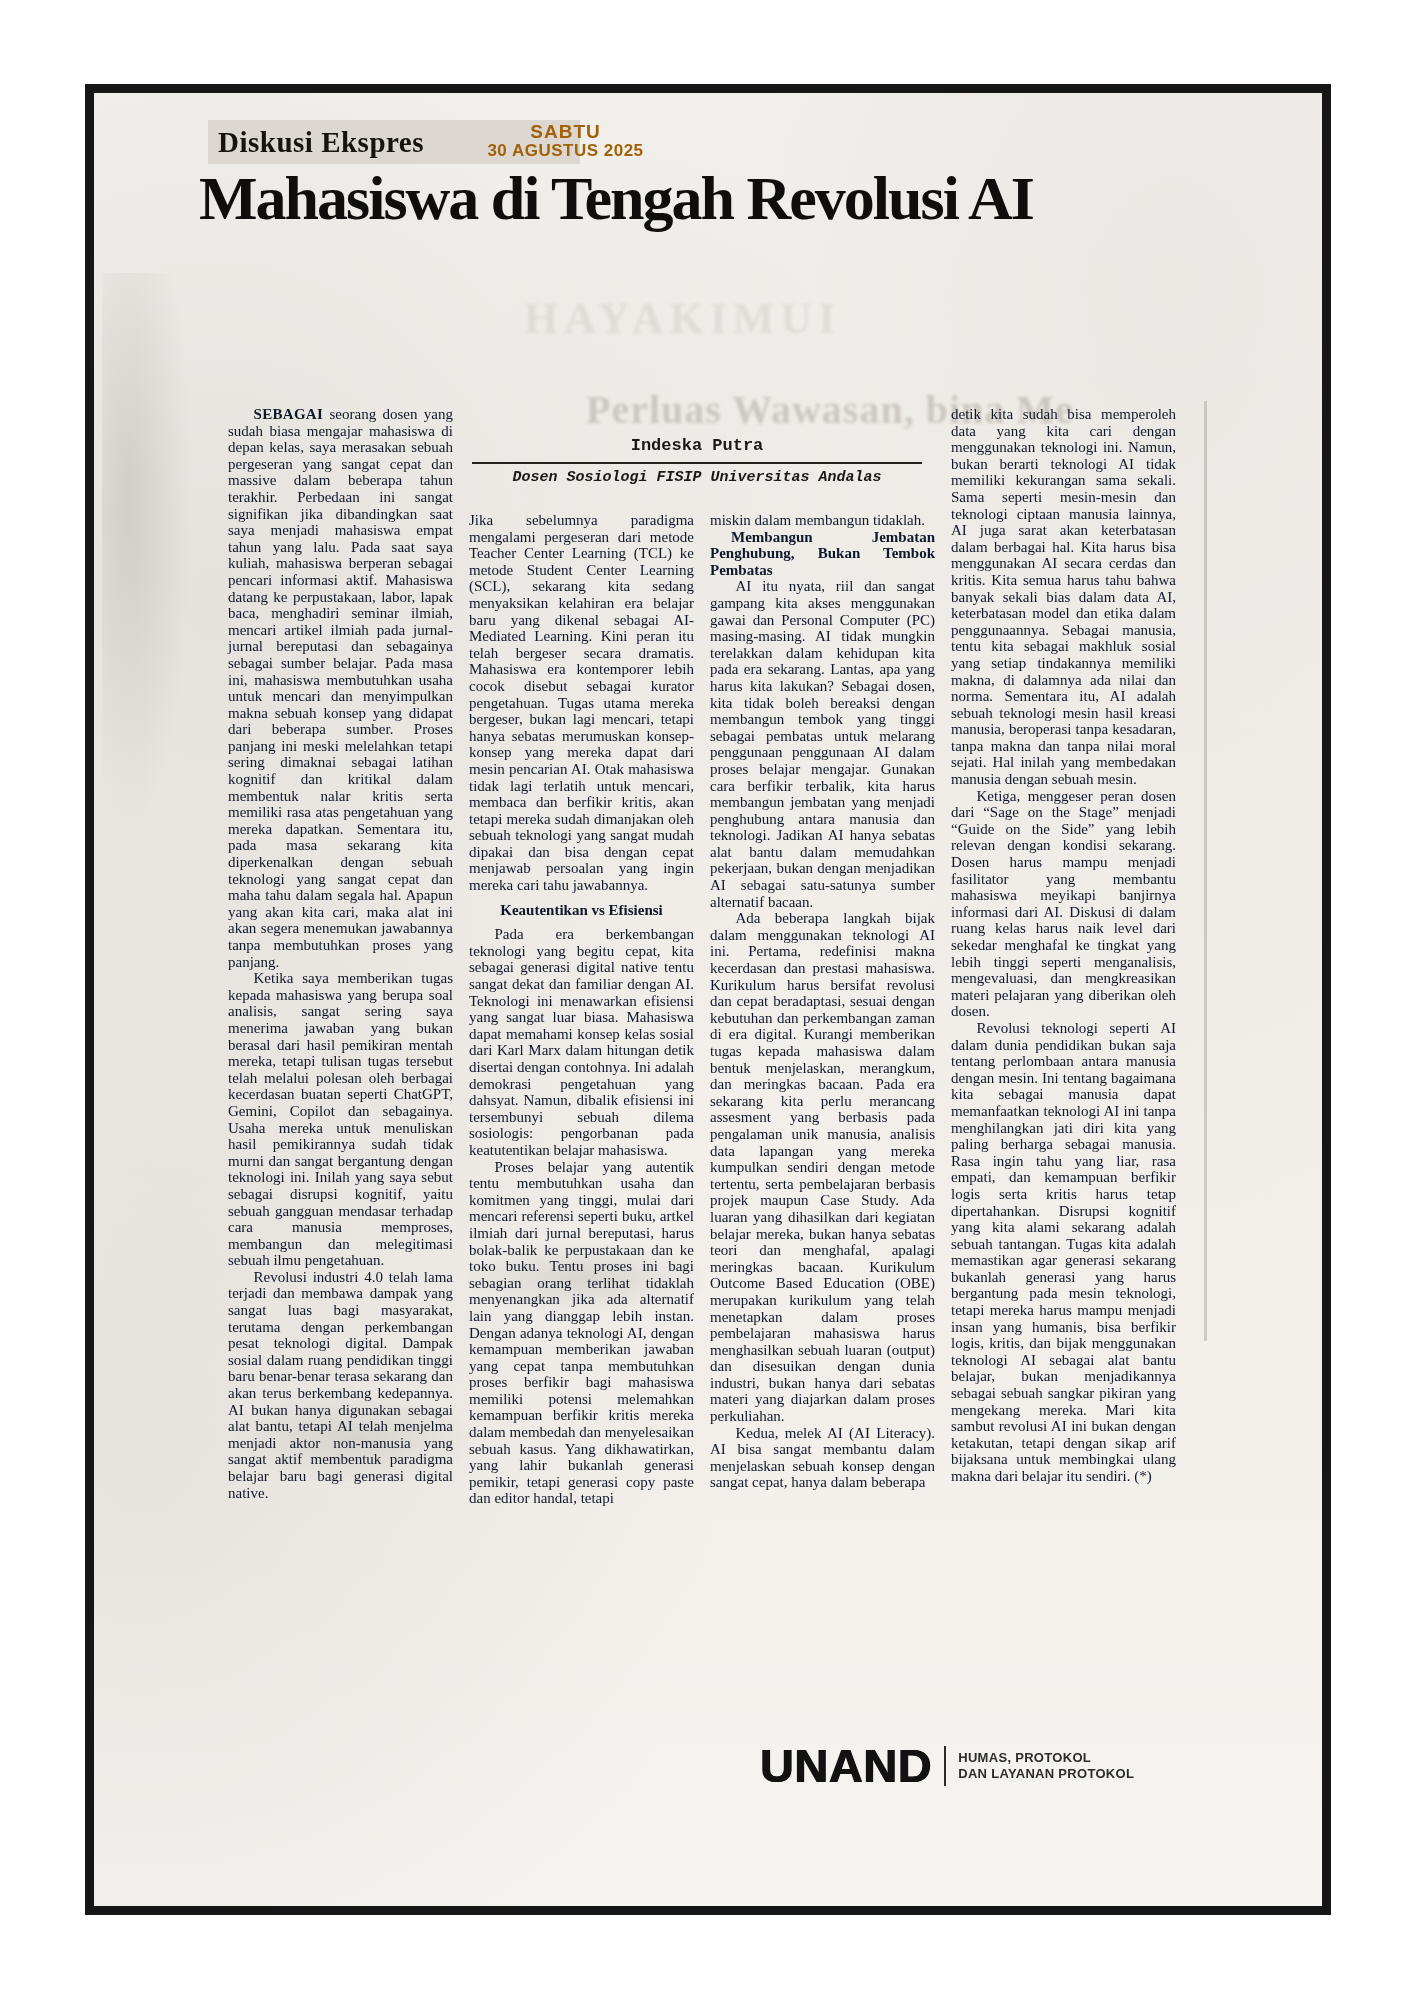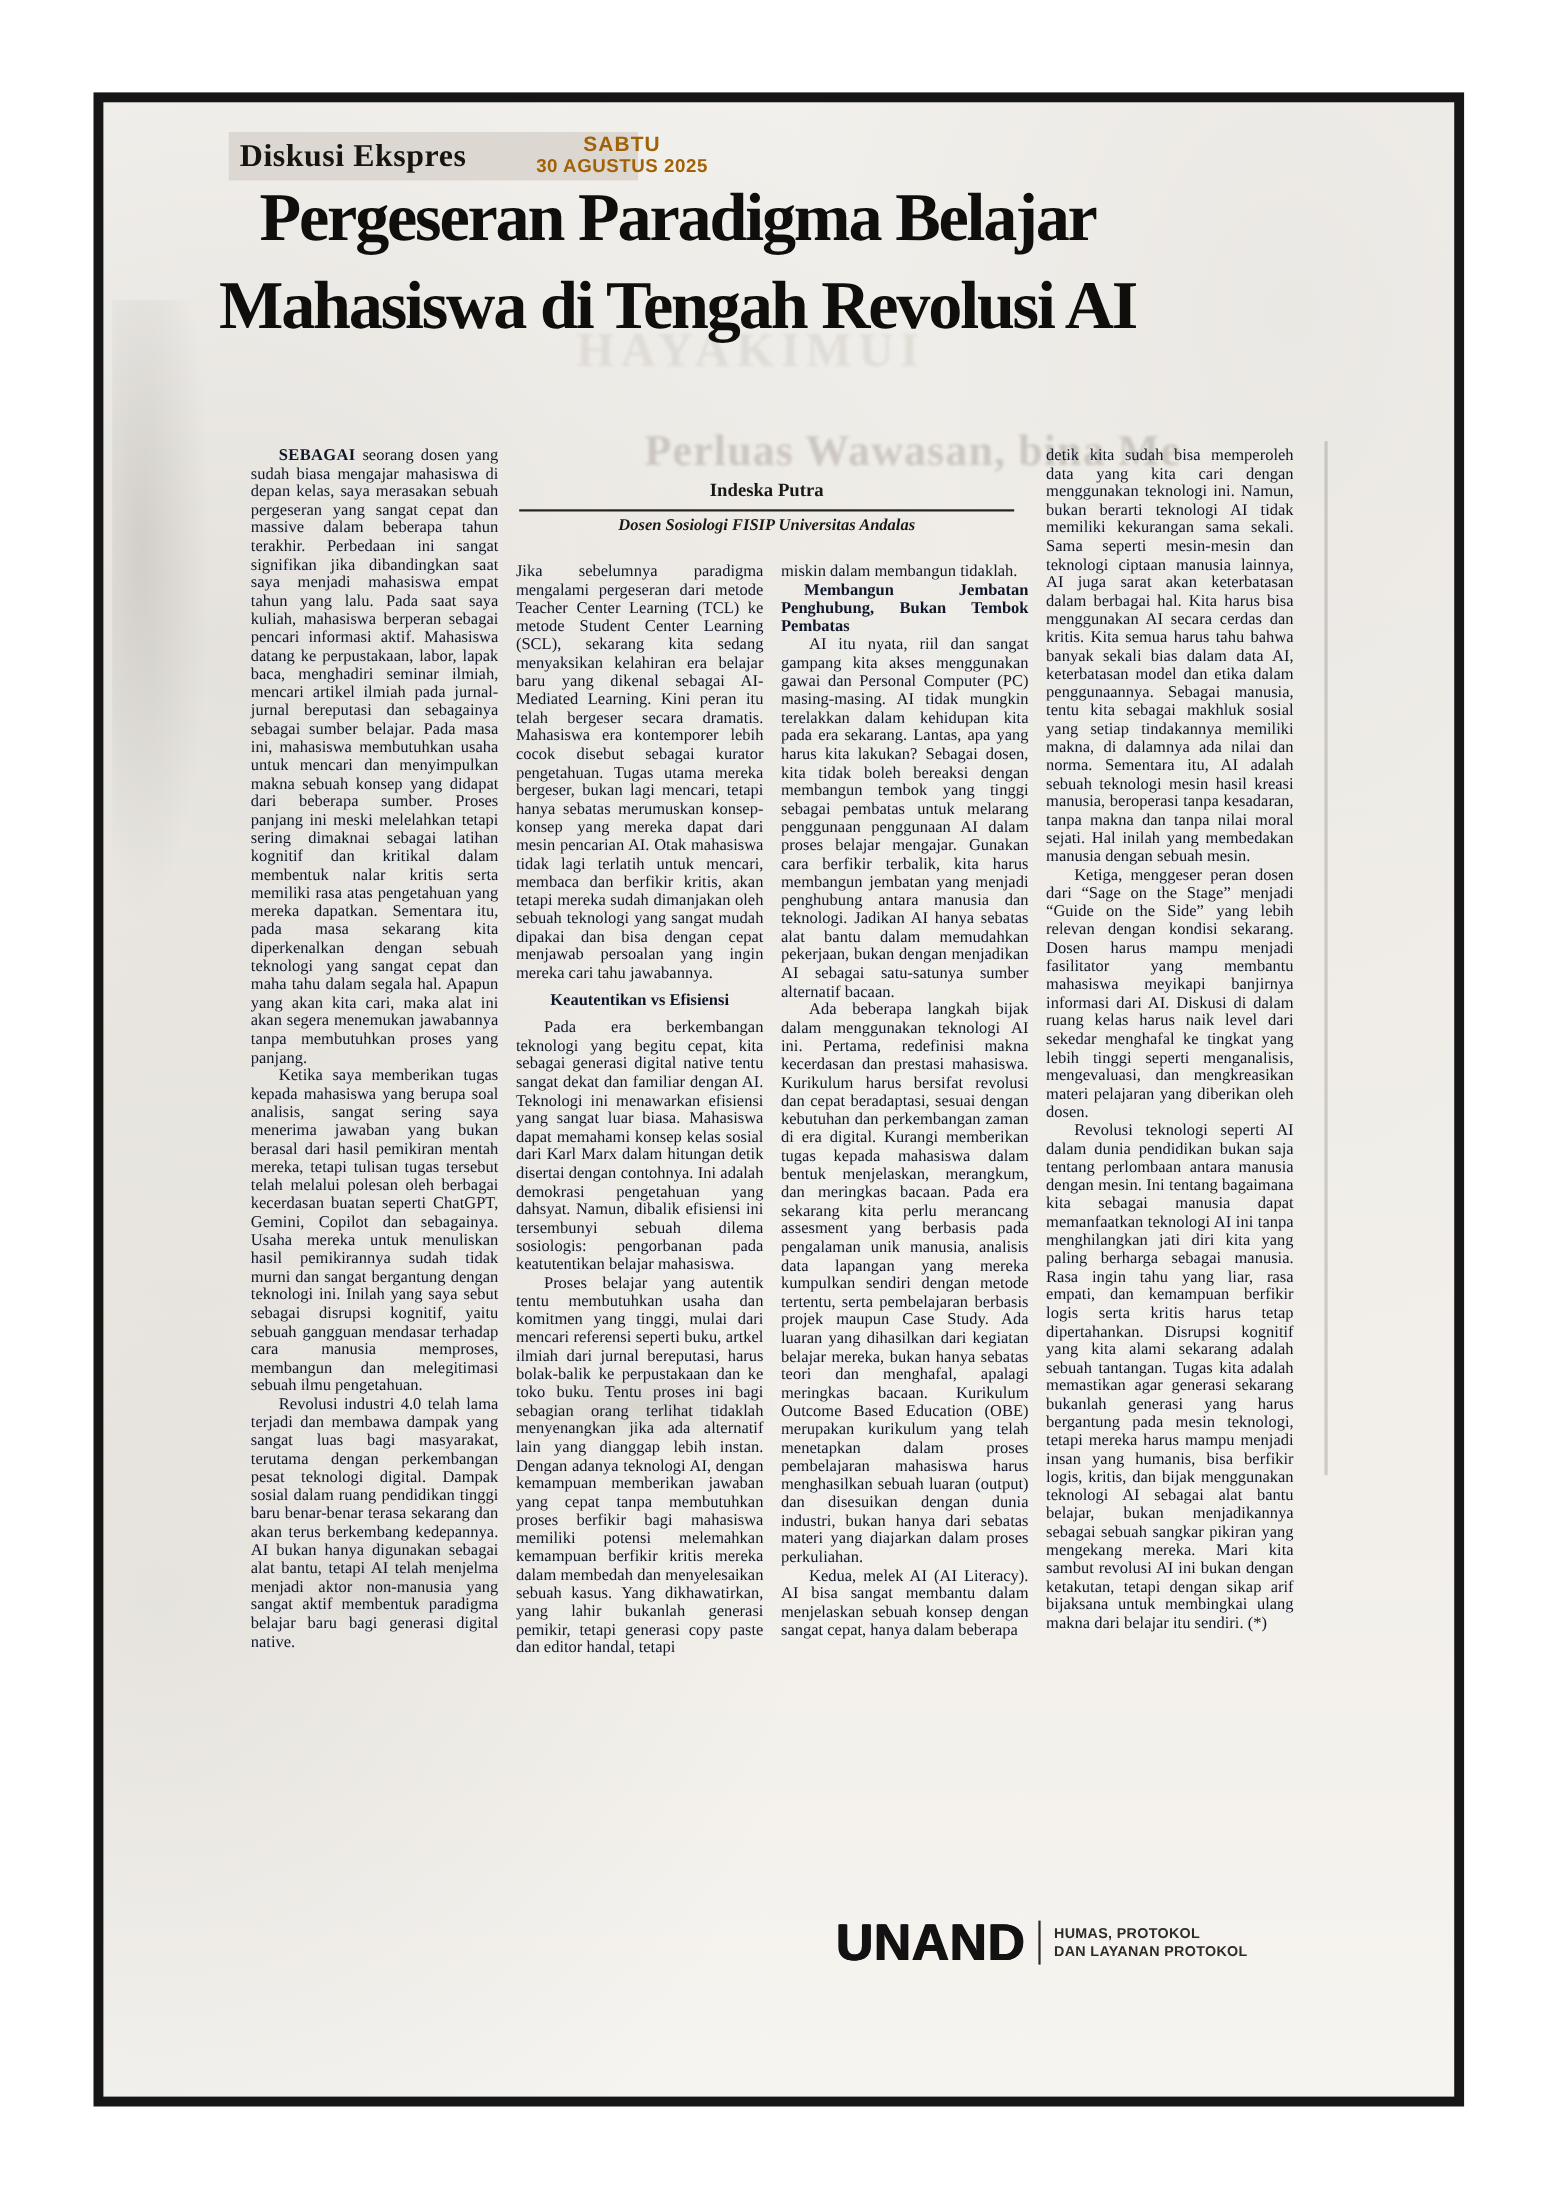--- a/index.html
+++ b/index.html
@@ -24,21 +24,21 @@
   .datebox .date{font-size:17px;font-weight:bold;letter-spacing:0.5px;line-height:18px;}
   
   .ghost{position:absolute;font-weight:bold;color:#958c82;filter:blur(1.6px);white-space:nowrap;}
   .ghost1{left:430px;top:200px;font-size:44px;opacity:0.16;letter-spacing:6px;}
   .ghost2{left:492px;top:293px;font-size:40px;opacity:0.38;letter-spacing:1px;}
   
   .headline{position:absolute;left:172px;top:158px;width:888px;text-align:center;
             font-weight:bold;color:#100e0c;font-size:62px;line-height:80px;letter-spacing:-2px;}
   
   .byline{position:absolute;left:466px;top:436px;width:462px;text-align:center;
-          font-family:Liberation Serif, serif;color:#1b1916;}
+          font-family:Liberation Mono, monospace;color:#1b1916;}
   .byline .author{font-size:17px;font-weight:bold;}
   .byline .rule{border:0;border-top:2.5px solid #26231f;margin:7px 6px 5px 6px;}
   .byline .role{font-size:15px;font-weight:bold;font-style:italic;}
   
   .body-grid{position:absolute;left:228px;top:406px;width:948px;display:grid;
              grid-template-columns:225px 225px 225px 225px;column-gap:16px;}
   .col{font-size:15px;line-height:16.6px;text-align:justify;color:#0f172a;}
   .col.pushed{padding-top:106px;}
   .para{margin:0;text-indent:1.7em;}
   .para.noindent{text-indent:0;}
@@ -70,21 +70,20 @@
 
   <div class="masthead-band">
     <span class="paper-name">Diskusi Ekspres</span>
   </div>
   <div class="datebox">
     <div class="day">SABTU</div>
     <div class="date">30 AGUSTUS 2025</div>
   </div>
 
   <h1 class="headline" style="margin:0;">
-    <span style="display:block;">Pergeseran Paradigma Belajar</span>
     <span style="display:block;">Mahasiswa di Tengah Revolusi AI</span>
   </h1>
 
   <div class="byline">
     <div class="author">Indeska Putra</div>
     <hr class="rule">
     <div class="role">Dosen Sosiologi FISIP Universitas Andalas</div>
   </div>
 
   <div class="body-grid">

